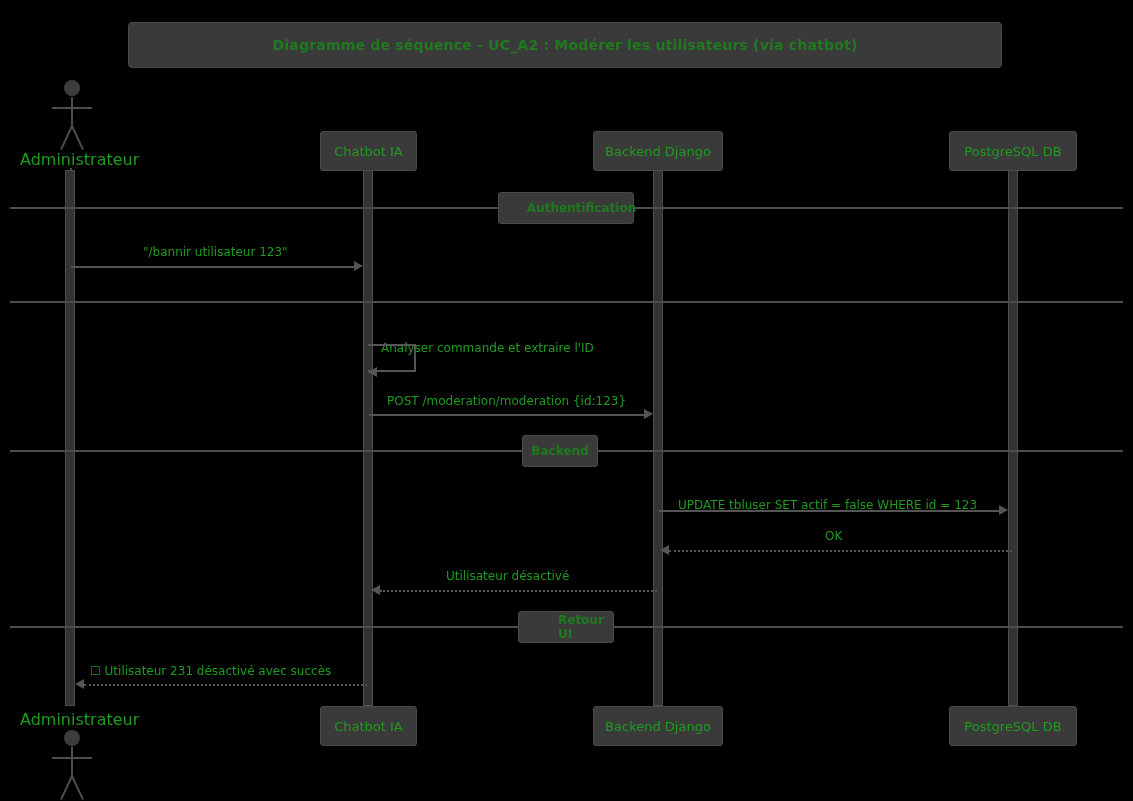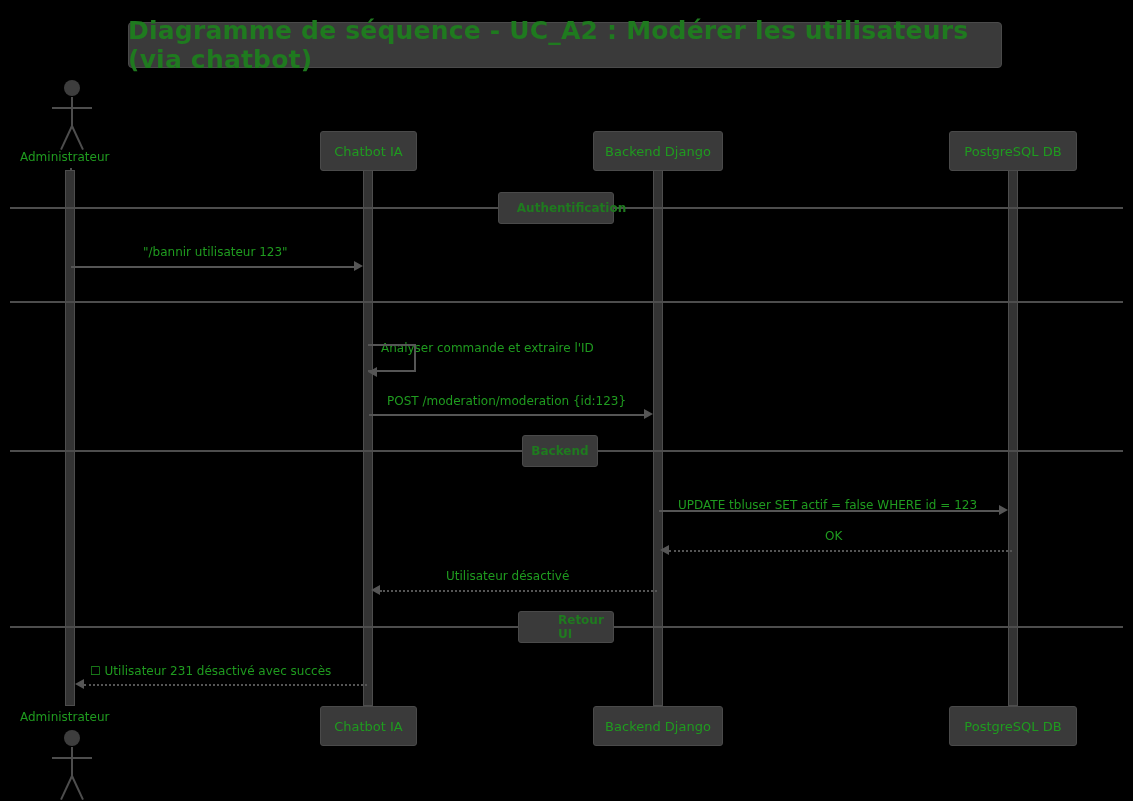--- a/index.html
+++ b/index.html
@@ -31,41 +31,41 @@
     border-radius: 4px;
     box-sizing: border-box;
   }
   .title-text {
     left: 128px; top: 22px;
     width: 874px; height: 46px;
     display: flex;
     align-items: center;
     justify-content: center;
     color: #1f7a1f;
-    font-size: 25px;
+    font-size: 14px;
     font-weight: bold;
     letter-spacing: 0.2px;
   }
 
   
   .participant-box {
     background: #3a3a3a;
     border: 1px solid #4a4a4a;
     border-radius: 3px;
     box-sizing: border-box;
     display: flex;
     align-items: center;
     justify-content: center;
     color: #1f9b1f;
     font-size: 13px;
     height: 40px;
   }
   .actor-label {
     color: #1f9b1f;
-    font-size: 12px;
+    font-size: 16px;
     white-space: nowrap;
   }
 
   
   .lifeline {
     width: 0;
     border-left: 2px dashed #4d4d4d;
   }
   .activation {
     width: 10px;
@@ -174,21 +174,21 @@
     <span>Chatbot IA</span>
   </div>
   <div class="abs participant-box" style="left:593px; top:131px; width:130px;">
     <span>Backend Django</span>
   </div>
   <div class="abs participant-box" style="left:949px; top:131px; width:128px;">
     <span>PostgreSQL DB</span>
   </div>
 
   <div class="abs sep-line" style="left:10px; top:207px; width:1113px;"></div>
-  <div class="abs sep-box" style="left:498px; top:192px; width:116px;padding-left:31px;">
+  <div class="abs sep-box" style="left:498px; top:192px; width:136px;padding-left:31px;">
     <span>Authentification</span>
   </div>
 
   <div class="abs msg-label" style="left:143px; top:245px;">"/bannir utilisateur 123"</div>
   <div class="abs msg-line" style="left:71px; top:266px; width:285px;"></div>
   <div class="abs arrow-head arrow-right" style="left:354px; top:261px;"></div>
 
   <div class="abs sep-line" style="left:10px; top:301px; width:1113px;"></div>
 
   <div class="abs msg-label" style="left:381px; top:341px;">Analyser commande et extraire l'ID</div>

